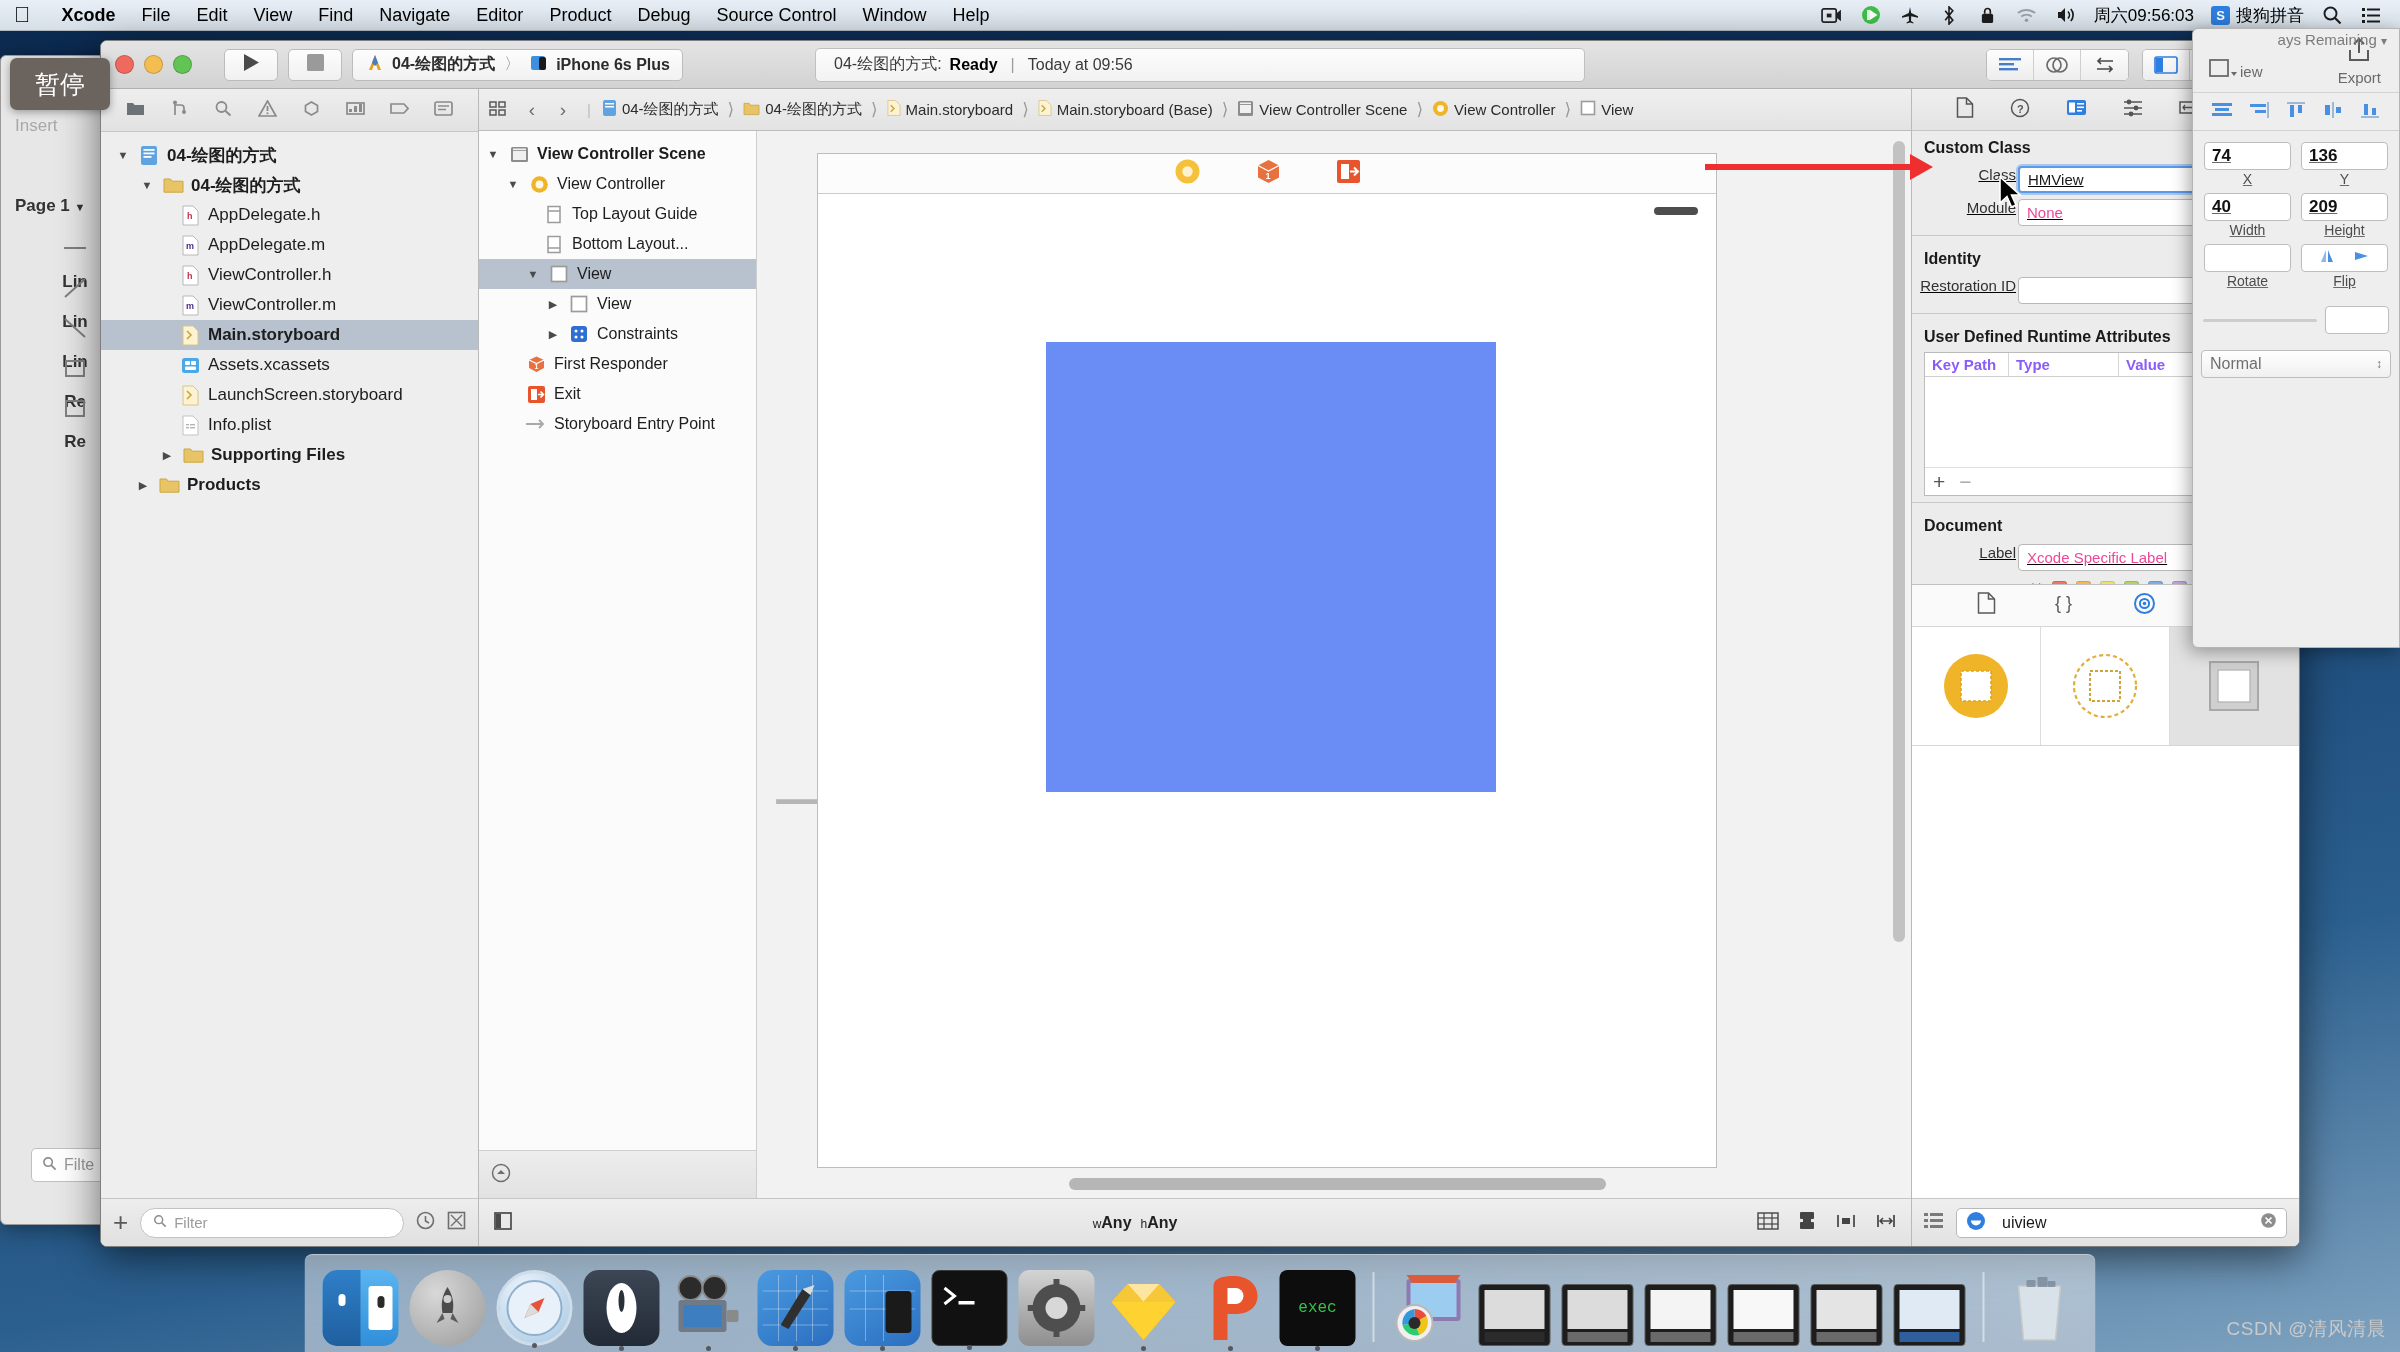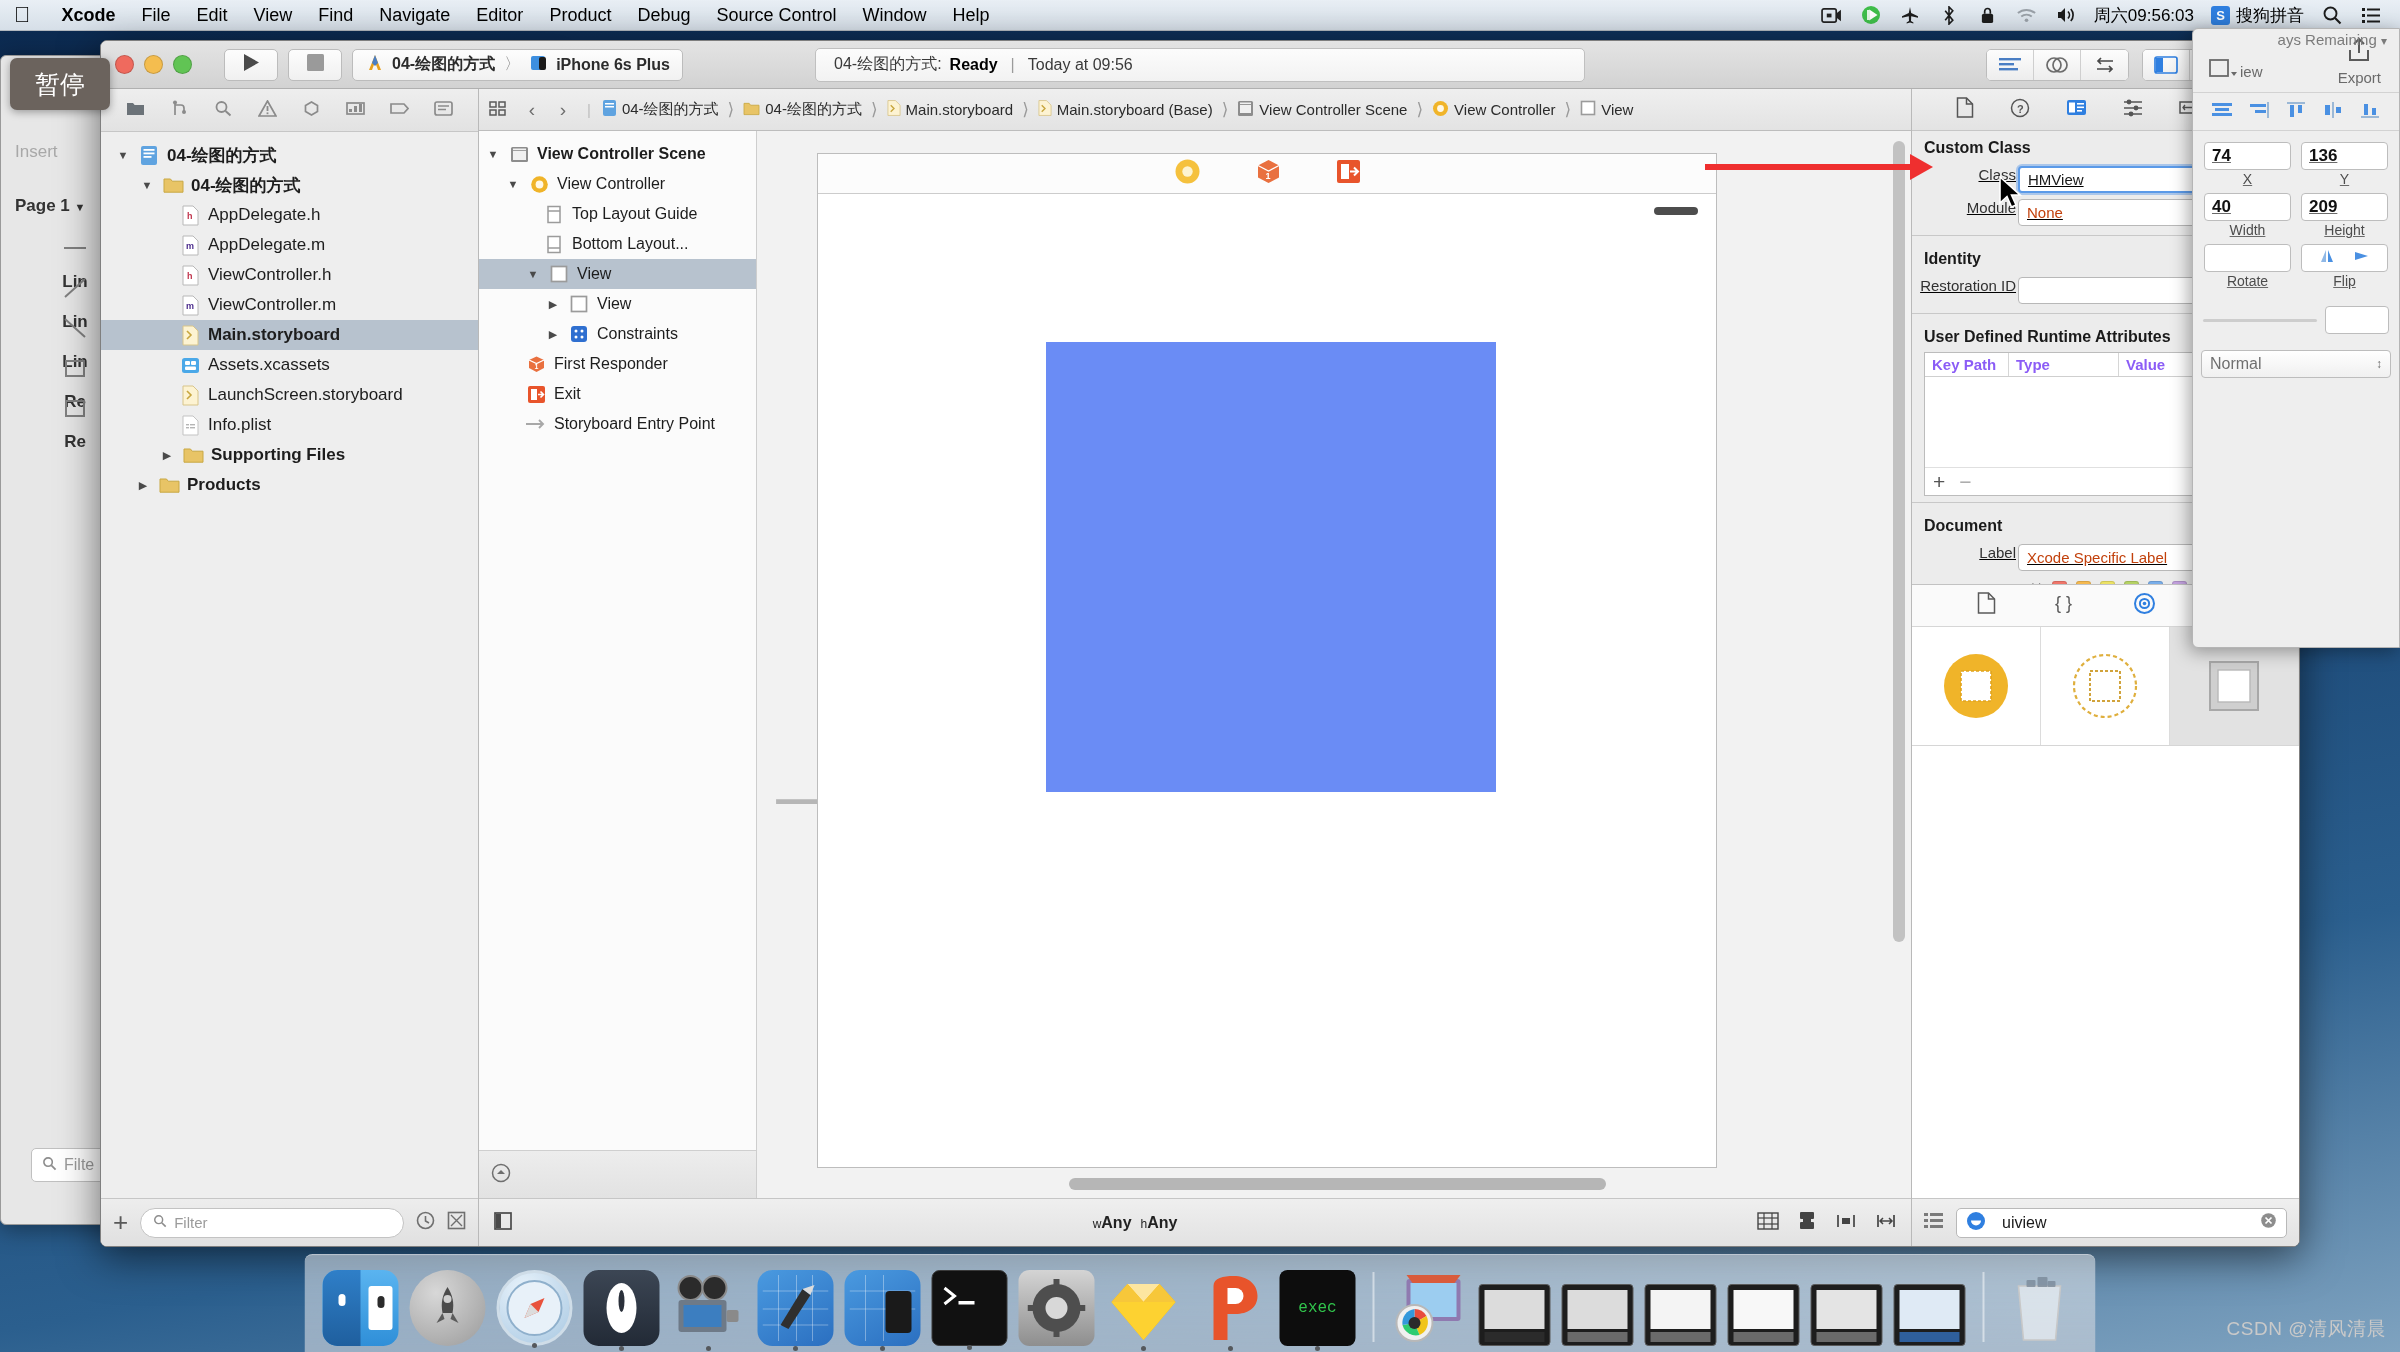--- a/index.html
+++ b/index.html
@@ -14,21 +14,21 @@
     position: absolute; inset: 0;
     background: linear-gradient(170deg, #0c2a50 0%, #123a68 40%, #2b5f8e 75%, #7fa3c0 100%);
   }
   
   #bg-window {
     position: absolute; left: 0; top: 55px; width: 560px; height: 1170px;
     background: #e7e7e7; border: 1px solid #9a9a9a; border-radius: 6px;
     box-shadow: 0 4px 24px rgba(0,0,0,.4);
     overflow: hidden;
   }
-  #bg-window .bw-insert { position:absolute; left:14px; top:60px; font-size:17px; color:#a8a8a8;margin-top:26px; }
+  #bg-window .bw-insert { position:absolute; left:14px; top:60px; font-size:17px; color:#a8a8a8; }
   #bg-window .bw-page { position:absolute; left:14px; top:140px; font-size:17px; font-weight:bold; color:#333; }
   #bg-window .bw-list { position:absolute; left:14px; top:180px; width:120px; }
   #bg-window .bw-item { height:40px; display:flex; align-items:center; gap:12px; font-size:17px; font-weight:bold; color:#333;flex-direction:column; }
   #bg-window .bw-swatch { width:28px; height:24px; position:relative; }
   #bg-window .bw-search {
     position:absolute; left:30px; bottom:42px; width:180px; height:34px;
     background:#fff; border:1px solid #c0c0c0; border-radius:5px;
     display:flex; align-items:center; gap:7px; padding-left:10px;
     font-size:16px; color:#9a9a9a;
   }
@@ -133,21 +133,21 @@
 
   
   #inspector { width:388px; flex:0 0 388px; background:#ececec; border-left:1px solid #b9b9b9; display:flex; flex-direction:column; position:relative; }
   #insp-tabs { height:42px; display:flex; align-items:center; justify-content:space-around; padding:0 26px; border-bottom:1px solid #c6c6c6; background:linear-gradient(180deg,#efefef,#e3e3e3); }
   #insp-scroll { flex:1; overflow:hidden; position:relative; }
   .sec-title { font-size:16px; font-weight:bold; color:#1a1a1a; padding:8px 12px 6px 12px; }
   .sec-div { height:1px; background:#c8c8c8; margin:6px 0; }
   .row { display:flex; align-items:flex-start; gap:2px; padding:3px 14px 3px 0;text-decoration:underline; }
   .row .lab { width:104px; text-align:right; font-size:15px; color:#313131; flex:0 0 104px; }
   .ctl { flex:1; height:27px; background:#fff; border:1px solid #b8b8b8; border-radius:4px; display:flex; align-items:center; padding:0 8px; font-size:15px; color:#1a1a1a; }
-  .ctl.ph { color:#c2410c; }
+  .ctl.ph { color:#ec4899; }
   .ctl.focus { border:2px solid #5b9ae8; box-shadow:0 0 0 2px rgba(91,154,232,.45); }
   .popbtn { width:26px; height:27px; background:linear-gradient(180deg,#6aa9ef,#2f7fe0); border:1px solid #2f72c9; border-radius:4px; display:flex; align-items:center; justify-content:center; color:#fff; font-size:11px; }
   .combo-wrap { flex:1; display:flex; align-items:center; gap:2px; }
   #udra { margin:0 12px; background:#fff; border:1px solid #bcbcbc; }
   #udra .hdr { display:flex; height:24px; border-bottom:1px solid #cfcfcf; font-size:15px; font-weight:bold; color:#8b5cf6; }
   #udra .hdr div { padding:3px 7px; border-right:1px solid #d6d6d6; }
   #udra .body { height:90px; }
   #udra .foot { height:28px; display:flex; align-items:center; gap:14px; padding:0 8px; font-size:21px; color:#555; border-top:1px solid #e0e0e0; }
   .swatches { display:flex; gap:9px; align-items:center; padding-left:118px; margin:5px 0; }
   .sw { width:15px; height:15px; border-radius:3px; border:1px solid rgba(0,0,0,.12); }

